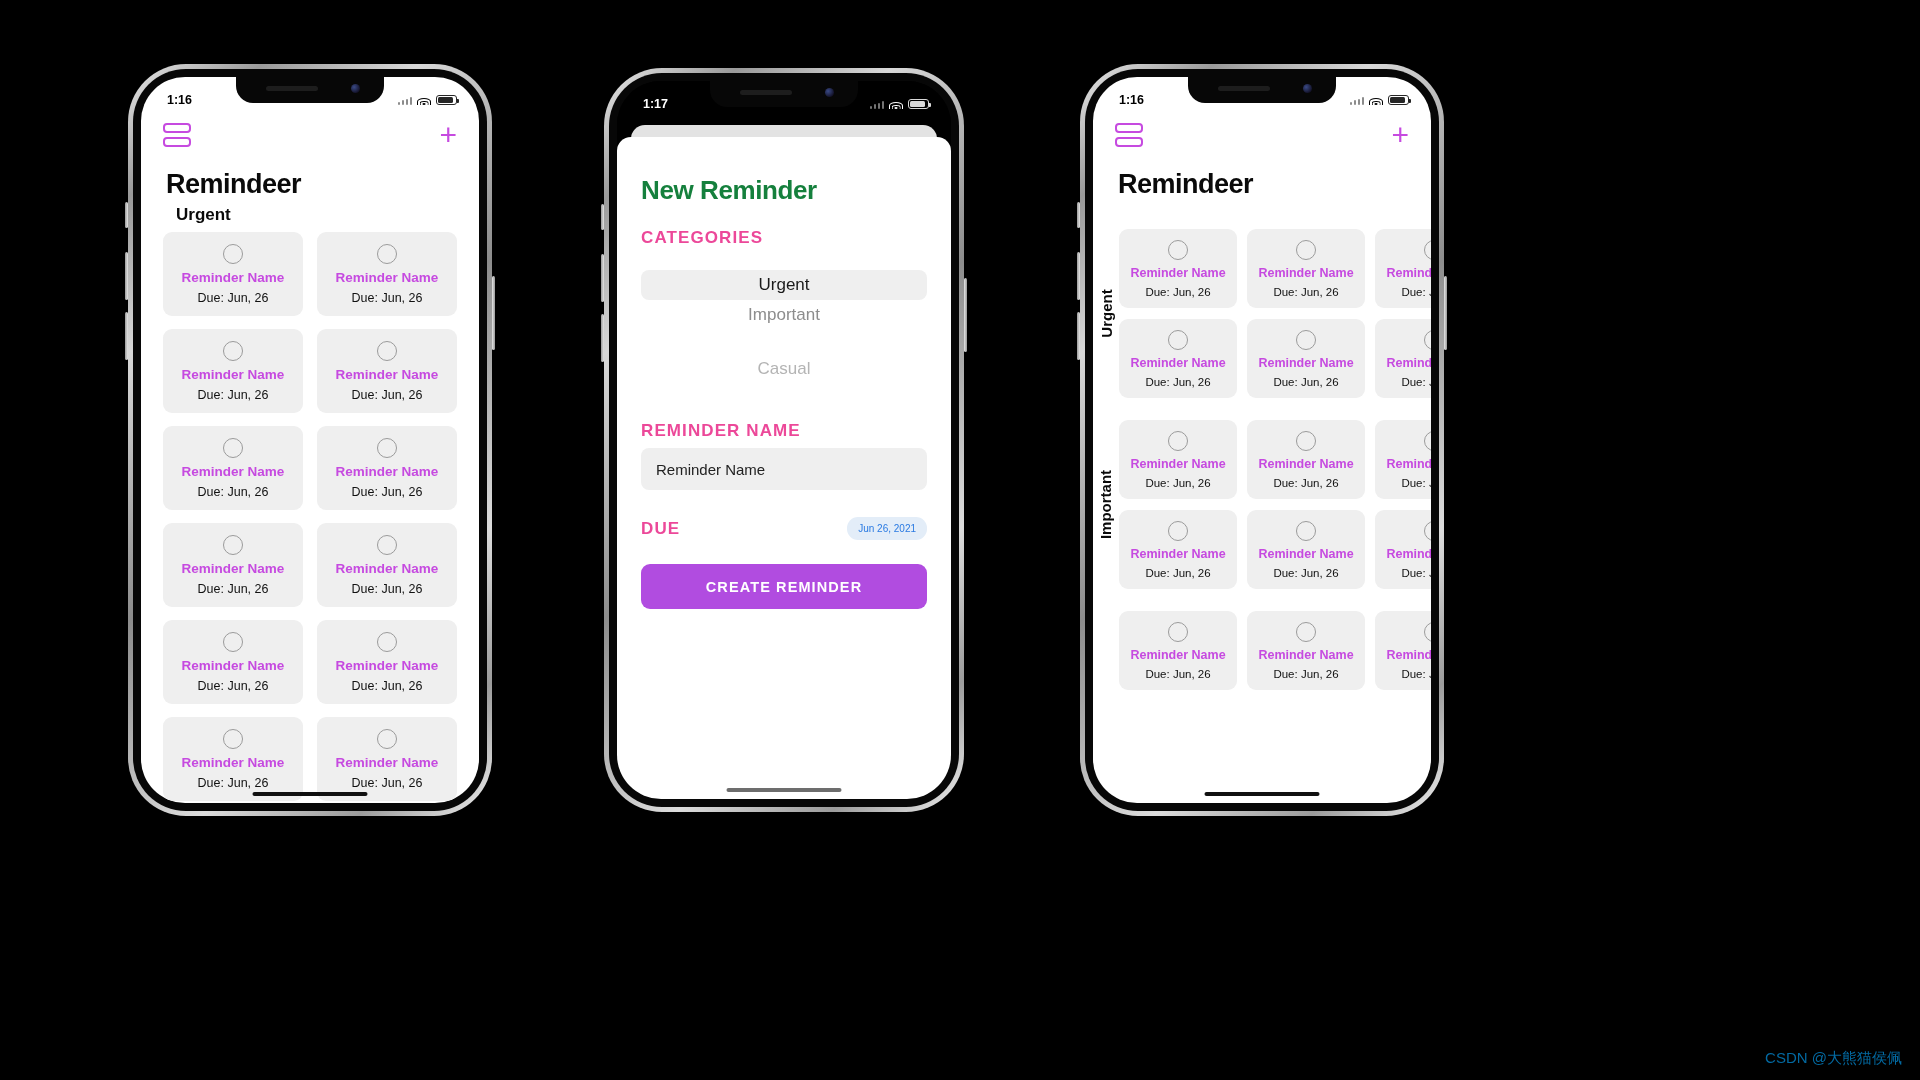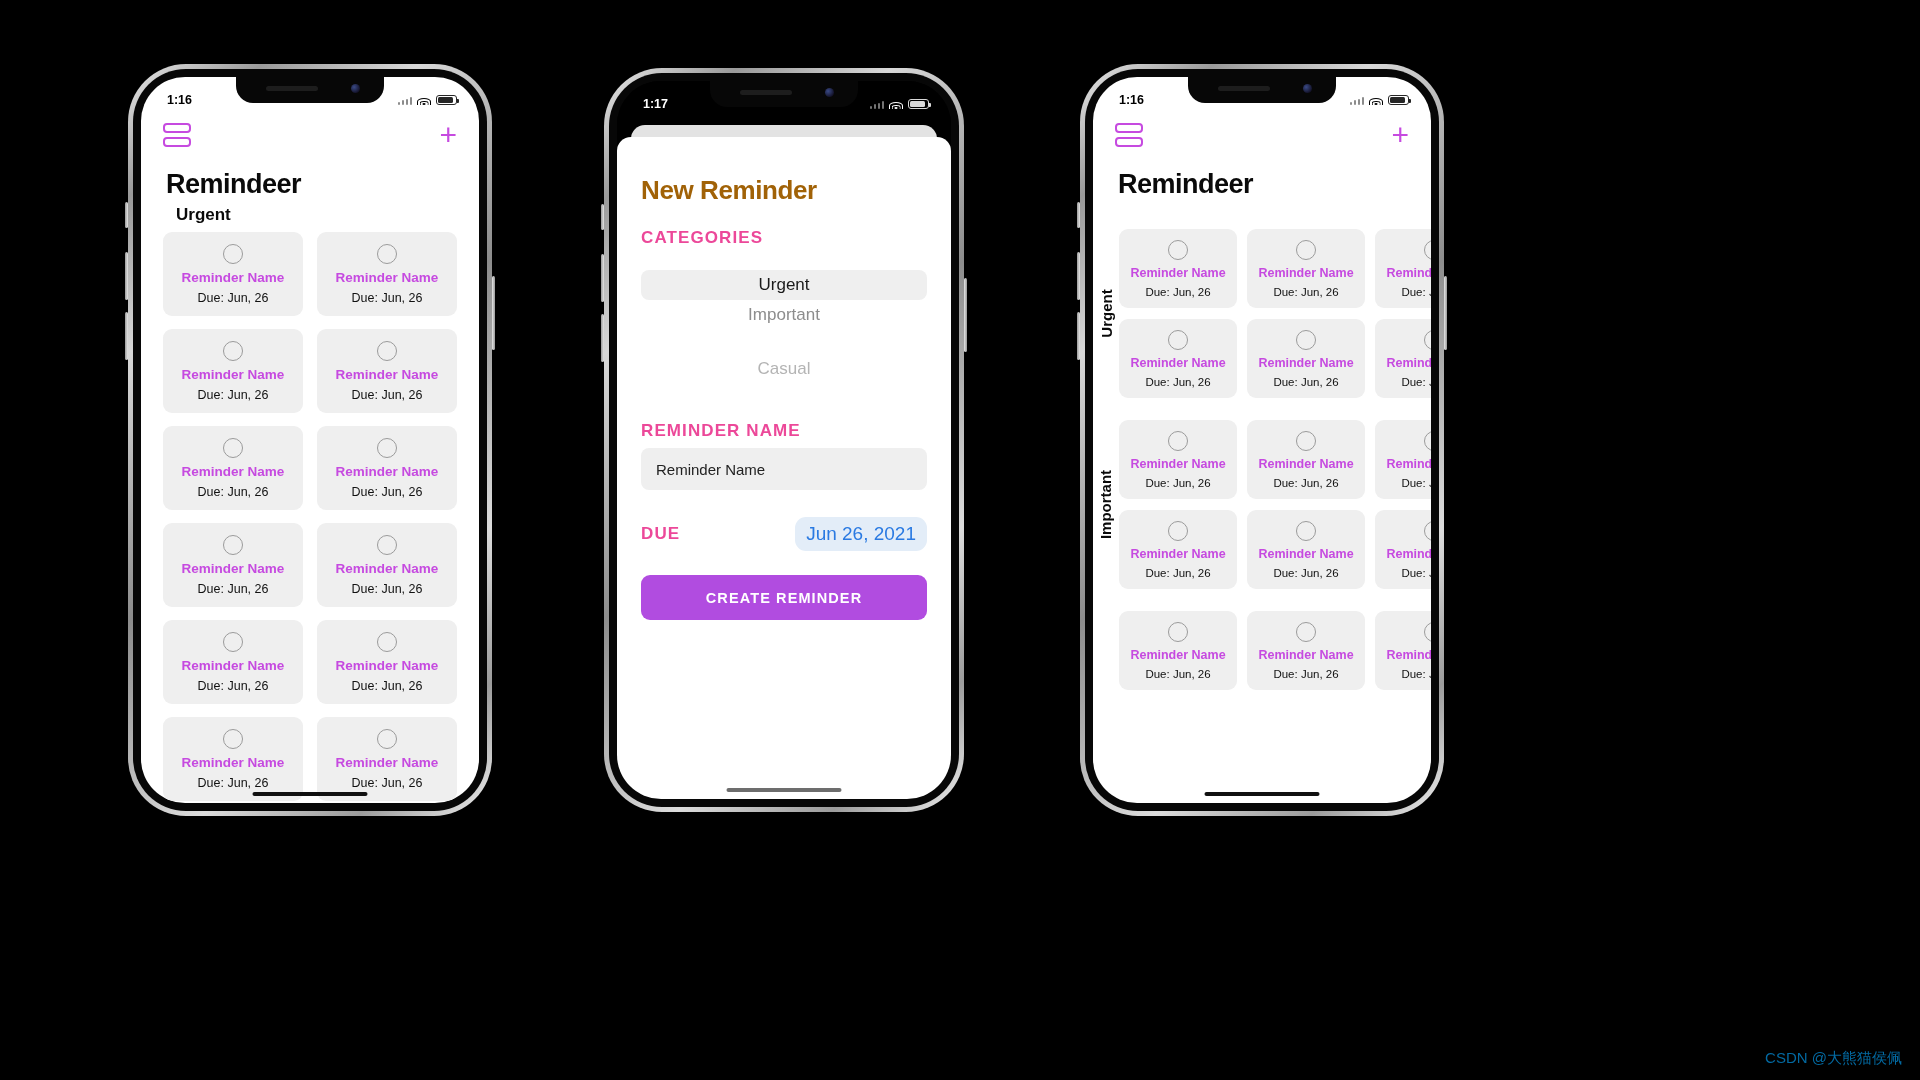--- a/index.html
+++ b/index.html
@@ -119,37 +119,37 @@
   .p2-dim { position: absolute; inset: 0; background: #fff; }
   .p2-behind {
     position: absolute; top: 44px; left: 14px; right: 14px; height: 80px;
     background: #e3e3e3; border-radius: 14px 14px 0 0;
   }
   .p2-sheet {
     position: absolute; top: 56px; left: 0; right: 0; bottom: 0;
     background: #fff; border-radius: 14px 14px 0 0;
     padding: 0 24px;
   }
-  .p2-h1 { margin-top: 38px; font-size: 26px; font-weight: bold; letter-spacing: -0.4px; color: #a16207; }
+  .p2-h1 { margin-top: 38px; font-size: 26px; font-weight: bold; letter-spacing: -0.4px; color: #15803d; }
   .lbl { margin-top: 22px; font-size: 17px; font-weight: bold; letter-spacing: 1.1px; color: #ec4899; }
   .picker { margin-top: 6px; height: 145px; display: flex; flex-direction: column; justify-content: center; align-items: stretch; }
   .pick-row { text-align: center; font-size: 17px; padding: 5px 0; }
   .pick-row.sel { background: #efefef; border-radius: 8px; color: #1a1a1a; }
   .pick-row.d1 { color: #8d8d8d; }
   .pick-row.d2 { color: #b4b4b4; margin-top: 24px; }
   .field {
     margin-top: 7px; background: #efefef; border-radius: 8px;
     height: 42px; display: flex; align-items: center; padding: 0 15px;
     font-size: 15px; color: #222;
   }
   .due-row { margin-top: 27px; display: flex; align-items: center; justify-content: space-between; }
   .due-row .lbl { margin-top: 0; }
   .date-badge {
     background: #e3edf8; border-radius: 11px; padding: 6px 11px;
-    font-size: 19px; color: #2a7ae2; cursor: pointer;
+    font-size: 10px; color: #2a7ae2; cursor: pointer;
   }
   .cta {
     margin-top: 24px; height: 45px; width: 100%;
     background: #b14ce0; border-radius: 9px; border: none;
     color: #fff; font-size: 14.5px; font-weight: bold; letter-spacing: 1.1px;
     cursor: pointer; font-family: inherit;
   }
 
   
   .p3-body { position: absolute; top: 152px; left: 0; right: 0; bottom: 0; overflow: hidden; }

